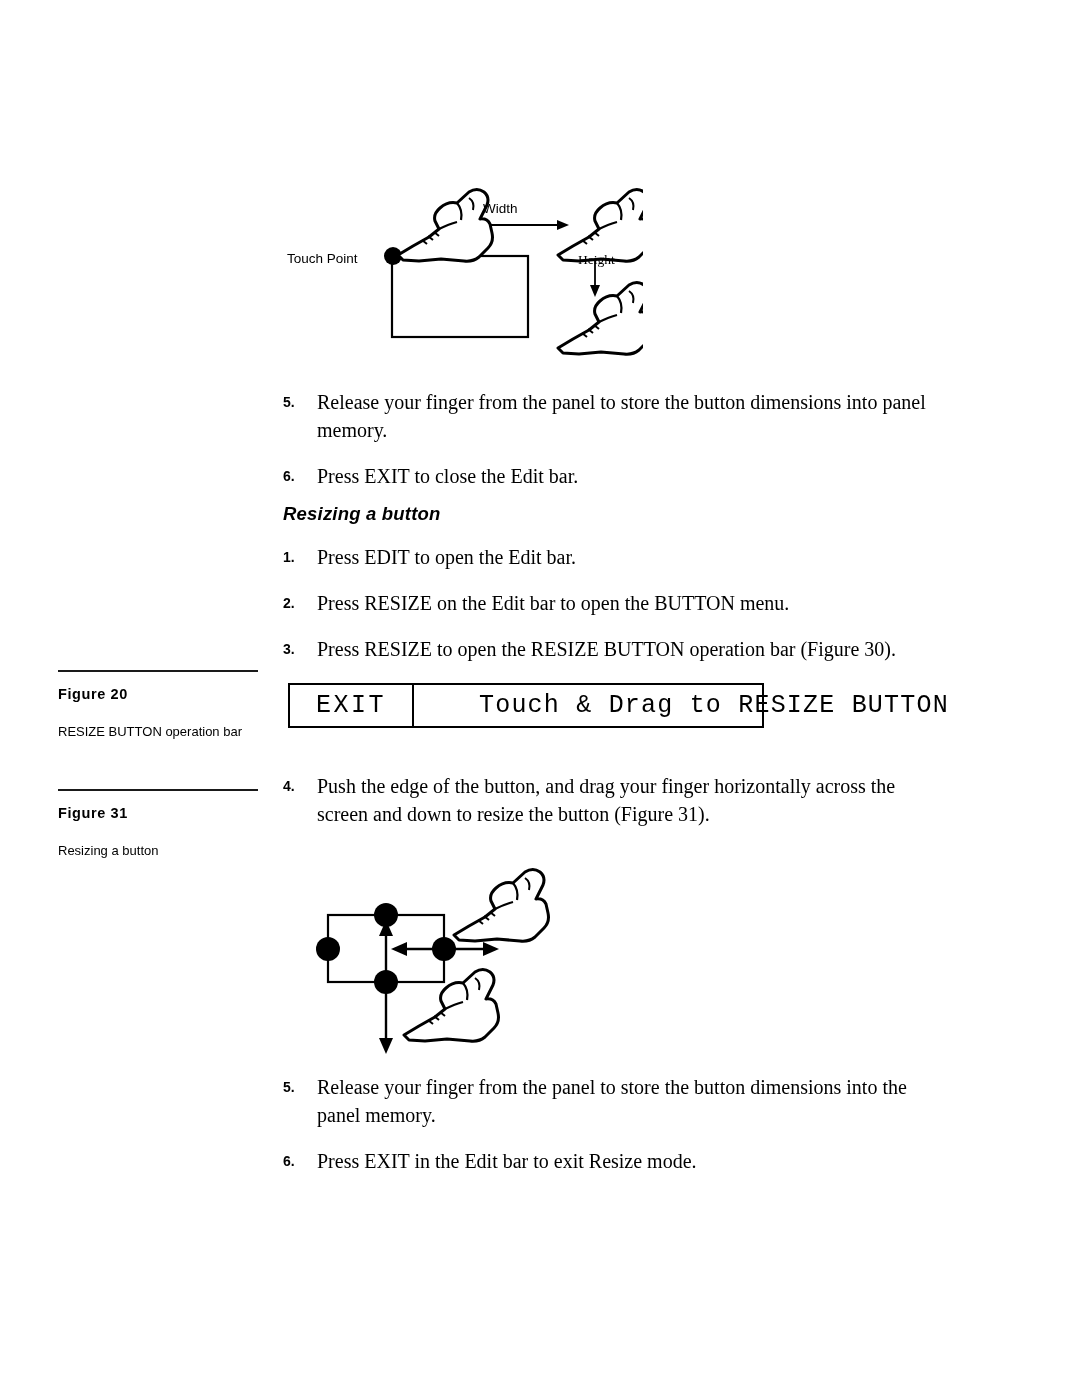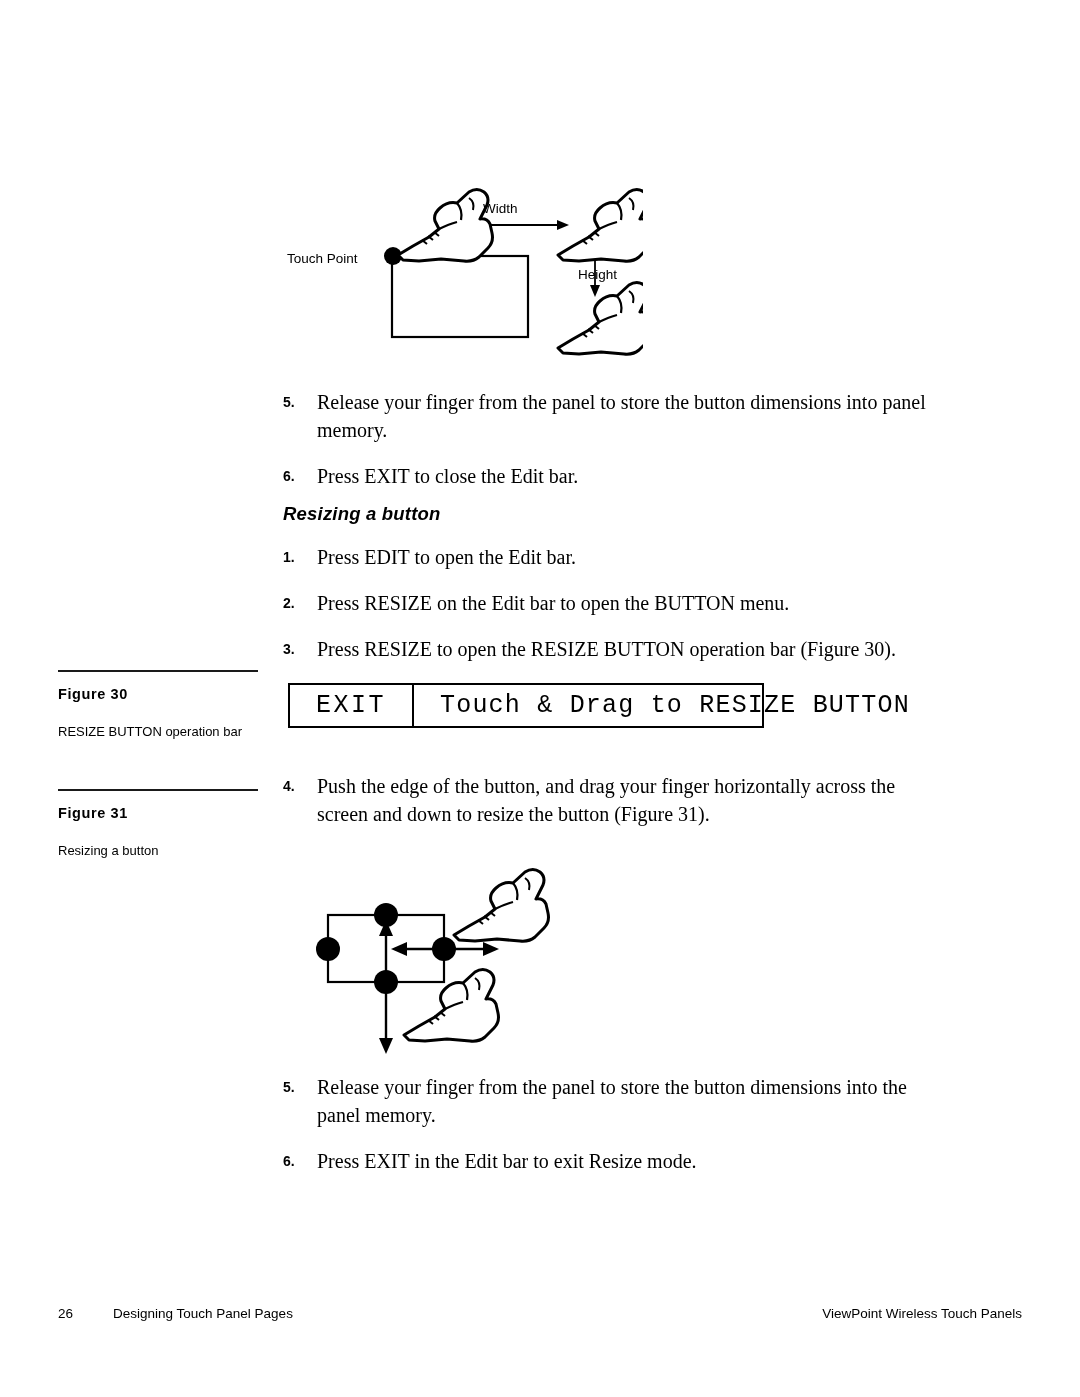--- a/index.html
+++ b/index.html
@@ -199,21 +199,21 @@
         <path d="M 62,15 Q 68,22 66,32" fill="none" stroke="#000" stroke-width="2.2"></path>
         <path d="M 74,10 Q 80,14 78,22" fill="none" stroke="#000" stroke-width="2"></path>
         <line x1="27" y1="52" x2="32" y2="56" stroke="#000" stroke-width="2"></line>
         <line x1="33" y1="48" x2="38" y2="52" stroke="#000" stroke-width="2"></line>
         <line x1="39" y1="44" x2="44" y2="48" stroke="#000" stroke-width="2"></line>
       </g>
     </svg>
 
     <div class="diagram-label" style="left:4px; top:66px;">Touch Point</div>
     <div class="diagram-label" style="left:200px; top:16px;">Width</div>
-    <div class="diagram-label" style="left:295px; top:82px;">Height</div>
+    <div class="diagram-label" style="left:295px; top:67px;font-family:Liberation Serif, serif;">Height</div>
   </div>
 
   <div class="steps" style="top:388px;">
     <div class="step">
       <div class="step-num">5.</div>
       <div class="step-text">Release your finger from the panel to store the button dimensions into panel memory.</div>
     </div>
     <div class="step">
       <div class="step-num">6.</div>
       <div class="step-text">Press EXIT to close the Edit bar.</div>
@@ -232,25 +232,25 @@
       <div class="step-text">Press RESIZE on the Edit bar to open the BUTTON menu.</div>
     </div>
     <div class="step">
       <div class="step-num">3.</div>
       <div class="step-text">Press RESIZE to open the RESIZE BUTTON operation bar (Figure 30).</div>
     </div>
   </div>
 
   <div class="fig-block" style="top:670px;">
     <div class="fig-rule"></div>
-    <div class="fig-title">Figure 30</div>
+    <div class="fig-title">Figure 20</div>
     <div class="fig-caption">RESIZE BUTTON operation bar</div>
   </div>
 
-  <div class="opbar" style="left:288px; top:683px; width:476px; height:45px;">
+  <div class="opbar" style="left:288px; top:683px; width:476px; height:45px;gap:39px;">
     <div class="opbar-exit">EXIT</div>
     <div class="opbar-msg">Touch &amp; Drag to RESIZE BUTTON</div>
   </div>
 
   <div class="steps" style="top:772px;">
     <div class="step">
       <div class="step-num">4.</div>
       <div class="step-text">Push the edge of the button, and drag your finger horizontally across the screen and down to resize the button (Figure 31).</div>
     </div>
   </div>
@@ -310,19 +310,14 @@
     <div class="step">
       <div class="step-num">5.</div>
       <div class="step-text">Release your finger from the panel to store the button dimensions into the panel memory.</div>
     </div>
     <div class="step">
       <div class="step-num">6.</div>
       <div class="step-text">Press EXIT in the Edit bar to exit Resize mode.</div>
     </div>
   </div>
 
-  <div class="footer">
-    <div class="footer-page">26</div>
-    <div class="footer-left">Designing Touch Panel Pages</div>
-    <div class="footer-right">ViewPoint Wireless Touch Panels</div>
-  </div>
 
 </div>
 
 </body></html>

